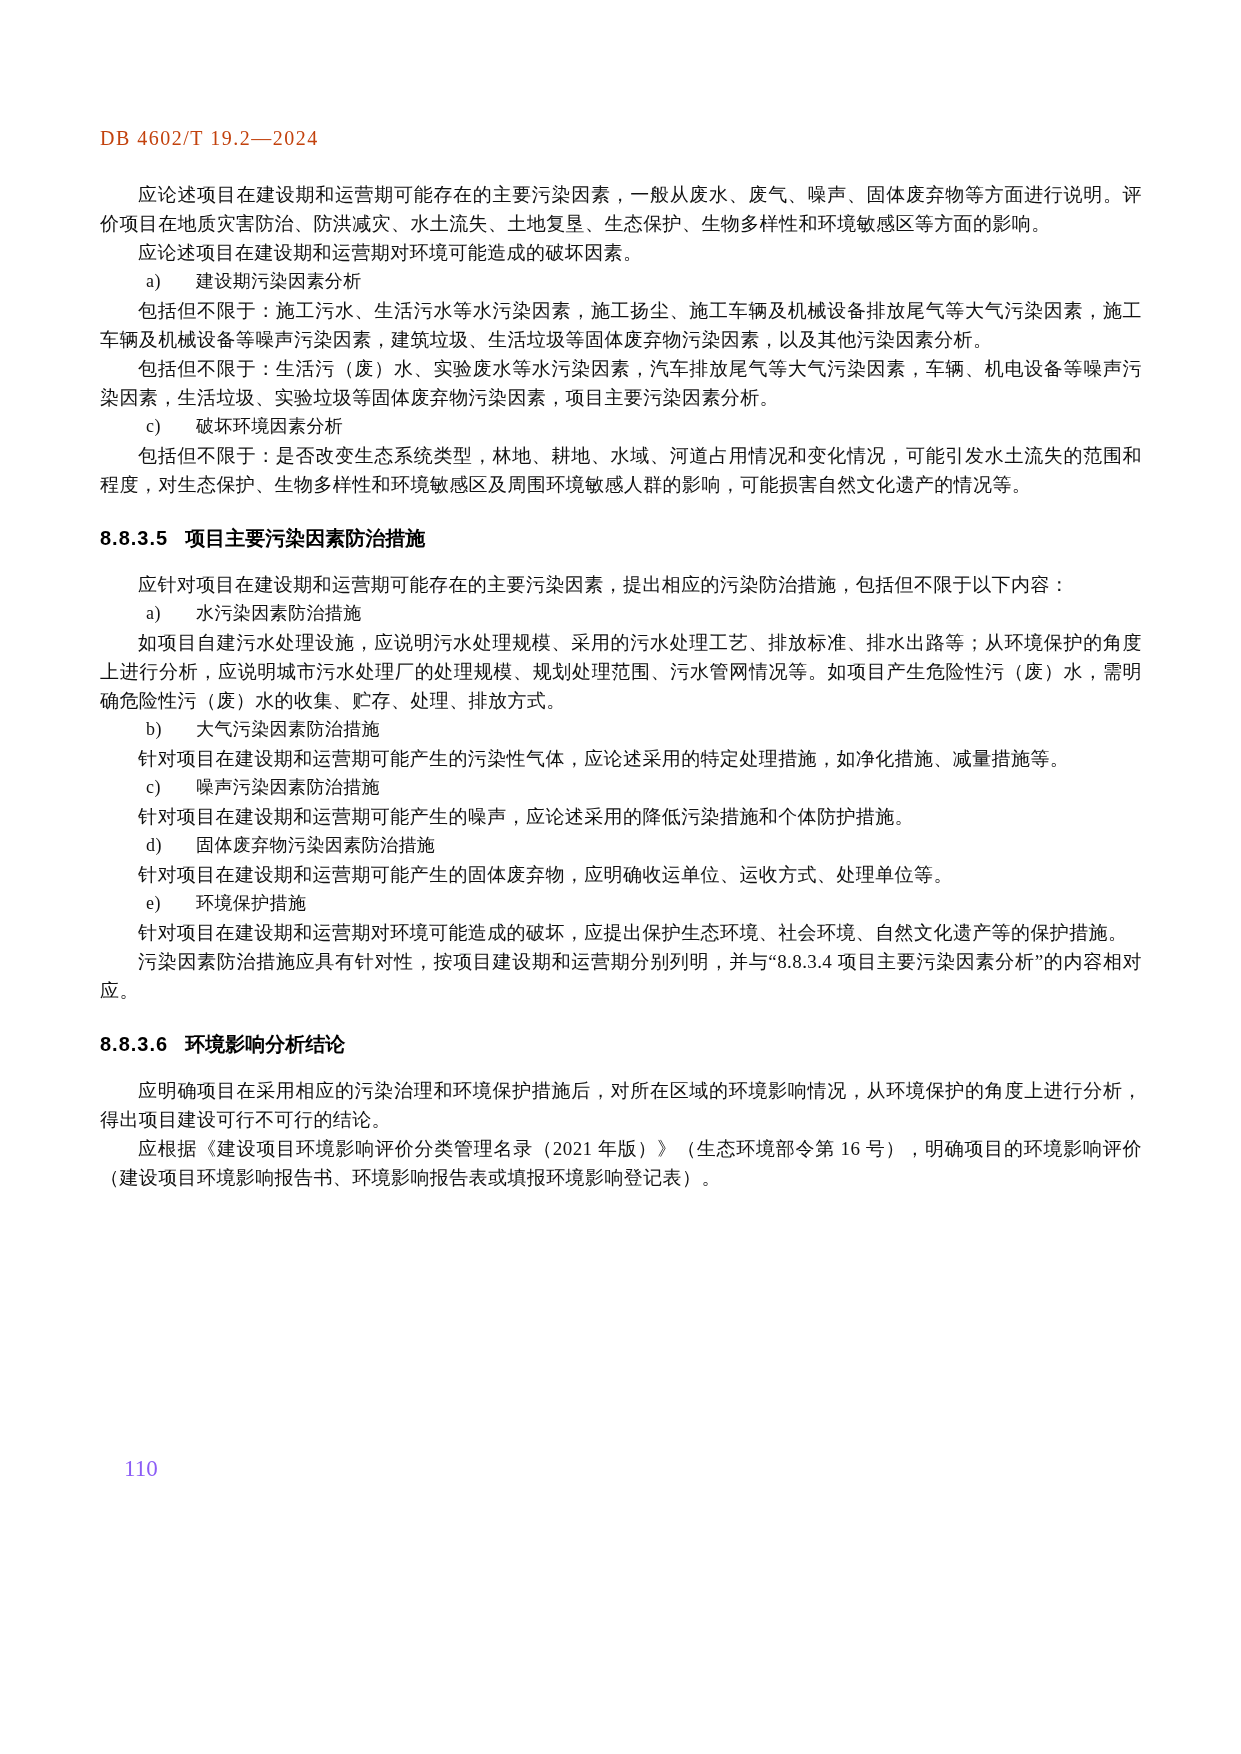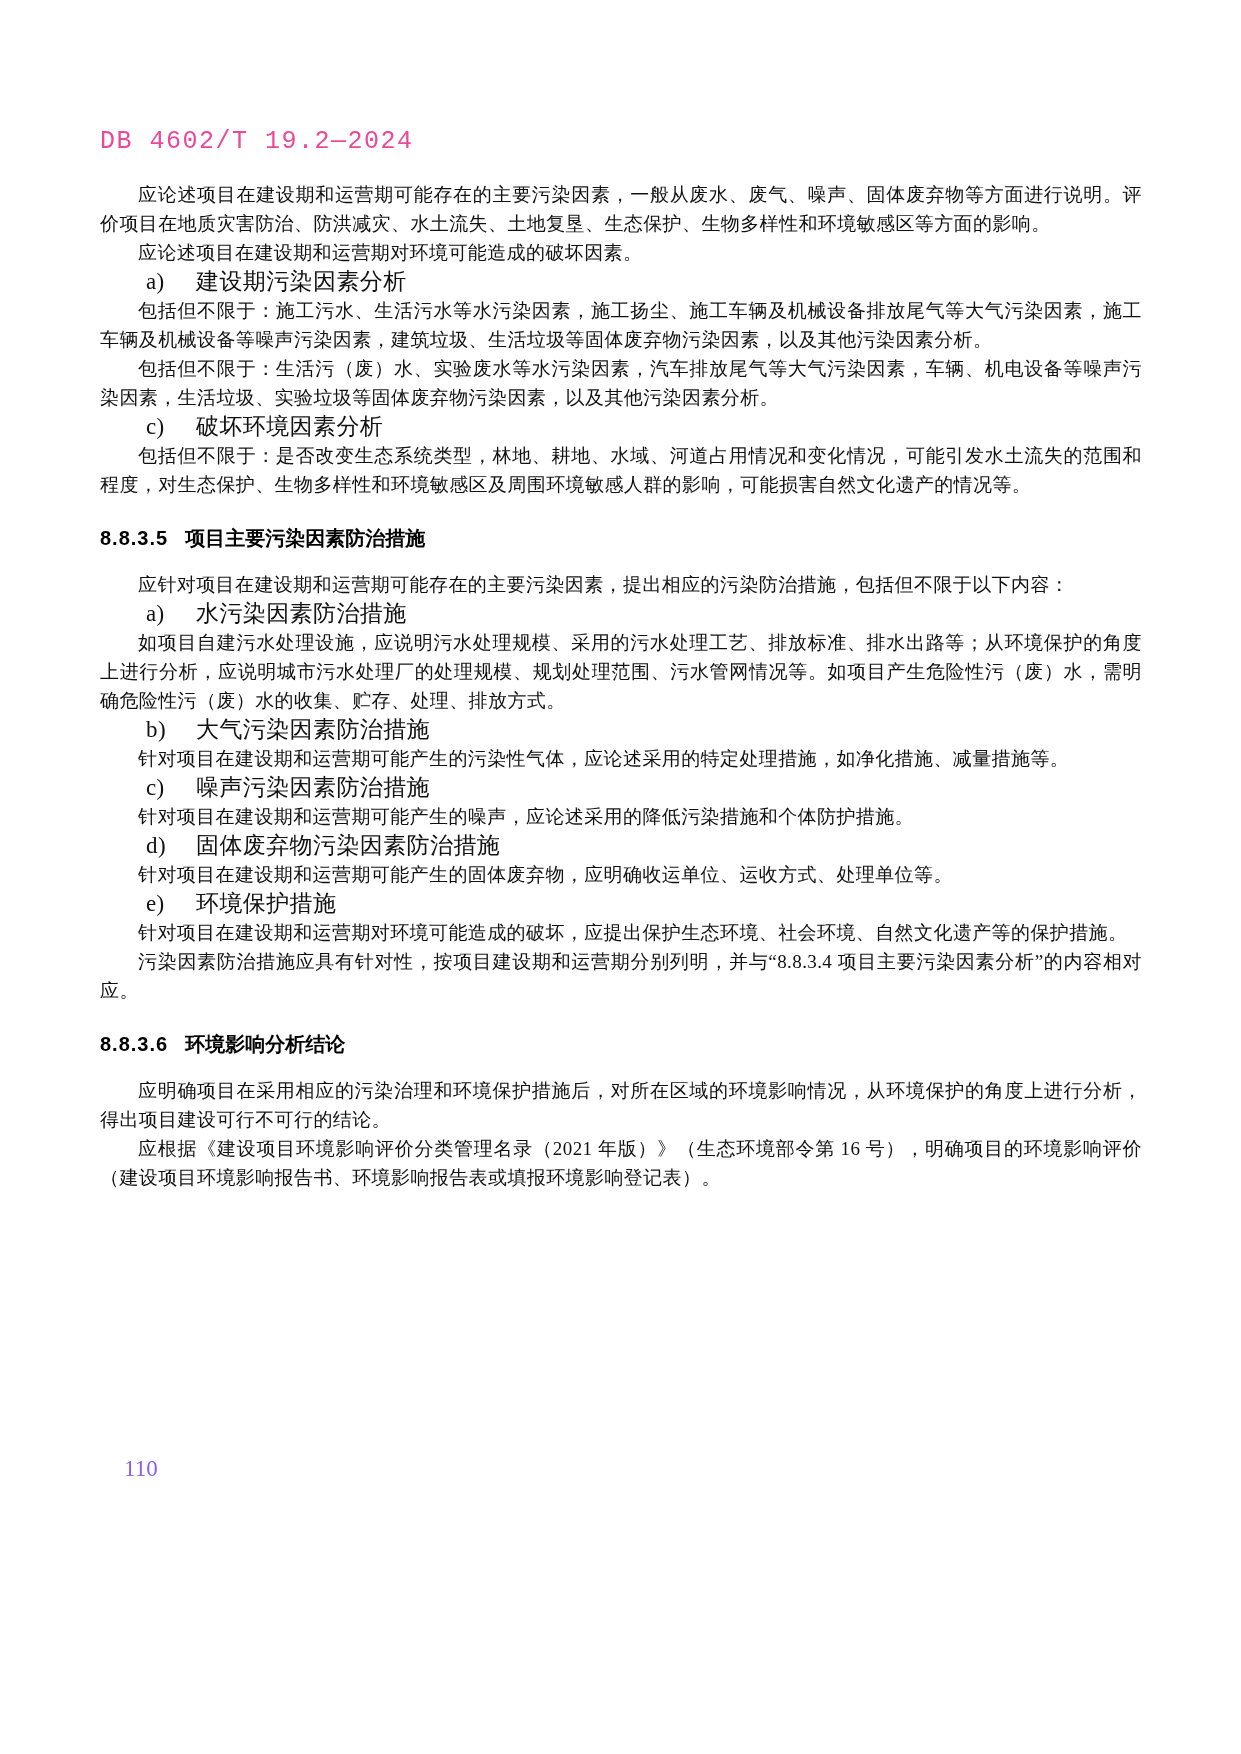--- a/index.html
+++ b/index.html
@@ -11,43 +11,43 @@
     margin: 0 auto;
     background: #ffffff;
     font-family: "Liberation Serif", "DejaVu Serif", serif;
     color: #111111;
     overflow: hidden;
   }
   .doc-code {
     position: absolute;
     top: 127px;
     left: 100px;
-    font-family: Liberation Mono, monospace;
-    font-size: 25px;
+    font-family: Liberation Serif, serif;
+    font-size: 20px;
     letter-spacing: 1.5px;
-    color: #ec4899;
+    color: #c2410c;
     white-space: nowrap;
   }
   .content {
     position: absolute;
     top: 180px;
     left: 100px;
     width: 1042px;
   }
   .para {
     font-size: 19px;
     line-height: 29px;
     text-align: justify;
     text-justify: inter-ideograph;
     text-indent: 2em;
     color: #111111;
     letter-spacing: 0.4px;
   }
   .list-item {
-    font-size: 23px;
+    font-size: 18px;
     line-height: 29px;
     padding-left: 46px;
     text-indent: 0;
     letter-spacing: 0.4px;
   }
   .list-label {
     display: inline-block;
     min-width: 50px;
   }
   .heading {
@@ -75,21 +75,21 @@
 <body>
 
 <div class="page">
   <div class="doc-code">DB 4602/T 19.2—2024</div>
 
   <main class="content" id="content">
       <p class="para">应论述项目在建设期和运营期可能存在的主要污染因素，一般从废水、废气、噪声、固体废弃物等方面进行说明。评价项目在地质灾害防治、防洪减灾、水土流失、土地复垦、生态保护、生物多样性和环境敏感区等方面的影响。</p>
       <p class="para">应论述项目在建设期和运营期对环境可能造成的破坏因素。</p>
       <p class="para list-item"><span class="list-label">a)</span><span class="list-text">建设期污染因素分析</span></p>
       <p class="para">包括但不限于：施工污水、生活污水等水污染因素，施工扬尘、施工车辆及机械设备排放尾气等大气污染因素，施工车辆及机械设备等噪声污染因素，建筑垃圾、生活垃圾等固体废弃物污染因素，以及其他污染因素分析。</p>
-      <p class="para">包括但不限于：生活污（废）水、实验废水等水污染因素，汽车排放尾气等大气污染因素，车辆、机电设备等噪声污染因素，生活垃圾、实验垃圾等固体废弃物污染因素，以及其他污染因素分析。</p>
+      <p class="para">包括但不限于：生活污（废）水、实验废水等水污染因素，汽车排放尾气等大气污染因素，车辆、机电设备等噪声污染因素，生活垃圾、实验垃圾等固体废弃物污染因素，项目主要污染因素分析。</p>
       <p class="para list-item"><span class="list-label">c)</span><span class="list-text">破坏环境因素分析</span></p>
       <p class="para">包括但不限于：是否改变生态系统类型，林地、耕地、水域、河道占用情况和变化情况，可能引发水土流失的范围和程度，对生态保护、生物多样性和环境敏感区及周围环境敏感人群的影响，可能损害自然文化遗产的情况等。</p>
       <h3 class="heading"><span class="heading-num">8.8.3.5</span><span class="heading-text">项目主要污染因素防治措施</span></h3>
       <p class="para">应针对项目在建设期和运营期可能存在的主要污染因素，提出相应的污染防治措施，包括但不限于以下内容：</p>
       <p class="para list-item"><span class="list-label">a)</span><span class="list-text">水污染因素防治措施</span></p>
       <p class="para">如项目自建污水处理设施，应说明污水处理规模、采用的污水处理工艺、排放标准、排水出路等；从环境保护的角度上进行分析，应说明城市污水处理厂的处理规模、规划处理范围、污水管网情况等。如项目产生危险性污（废）水，需明确危险性污（废）水的收集、贮存、处理、排放方式。</p>
       <p class="para list-item"><span class="list-label">b)</span><span class="list-text">大气污染因素防治措施</span></p>
       <p class="para">针对项目在建设期和运营期可能产生的污染性气体，应论述采用的特定处理措施，如净化措施、减量措施等。</p>
       <p class="para list-item"><span class="list-label">c)</span><span class="list-text">噪声污染因素防治措施</span></p>
       <p class="para">针对项目在建设期和运营期可能产生的噪声，应论述采用的降低污染措施和个体防护措施。</p>

